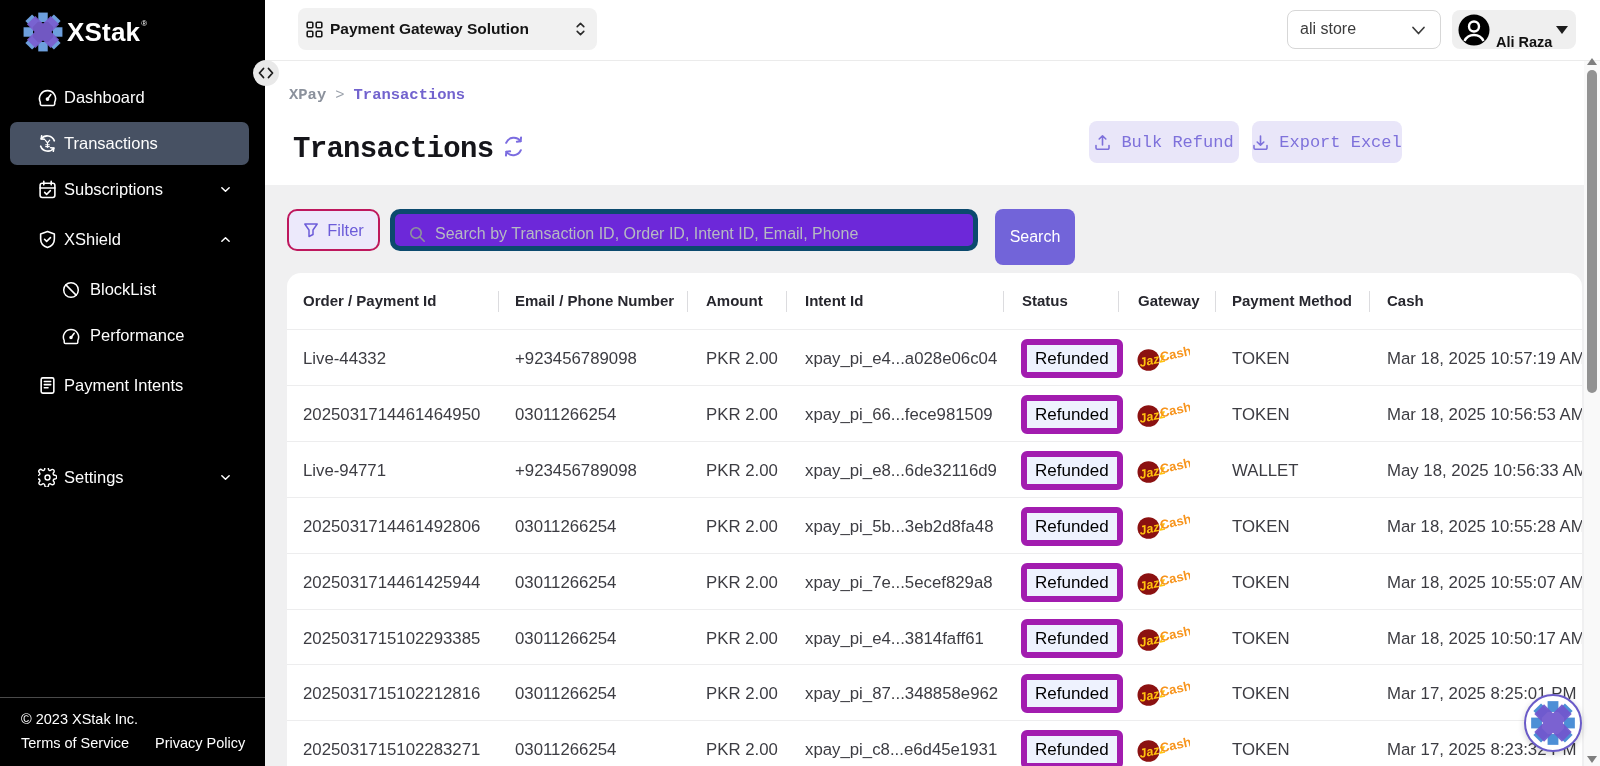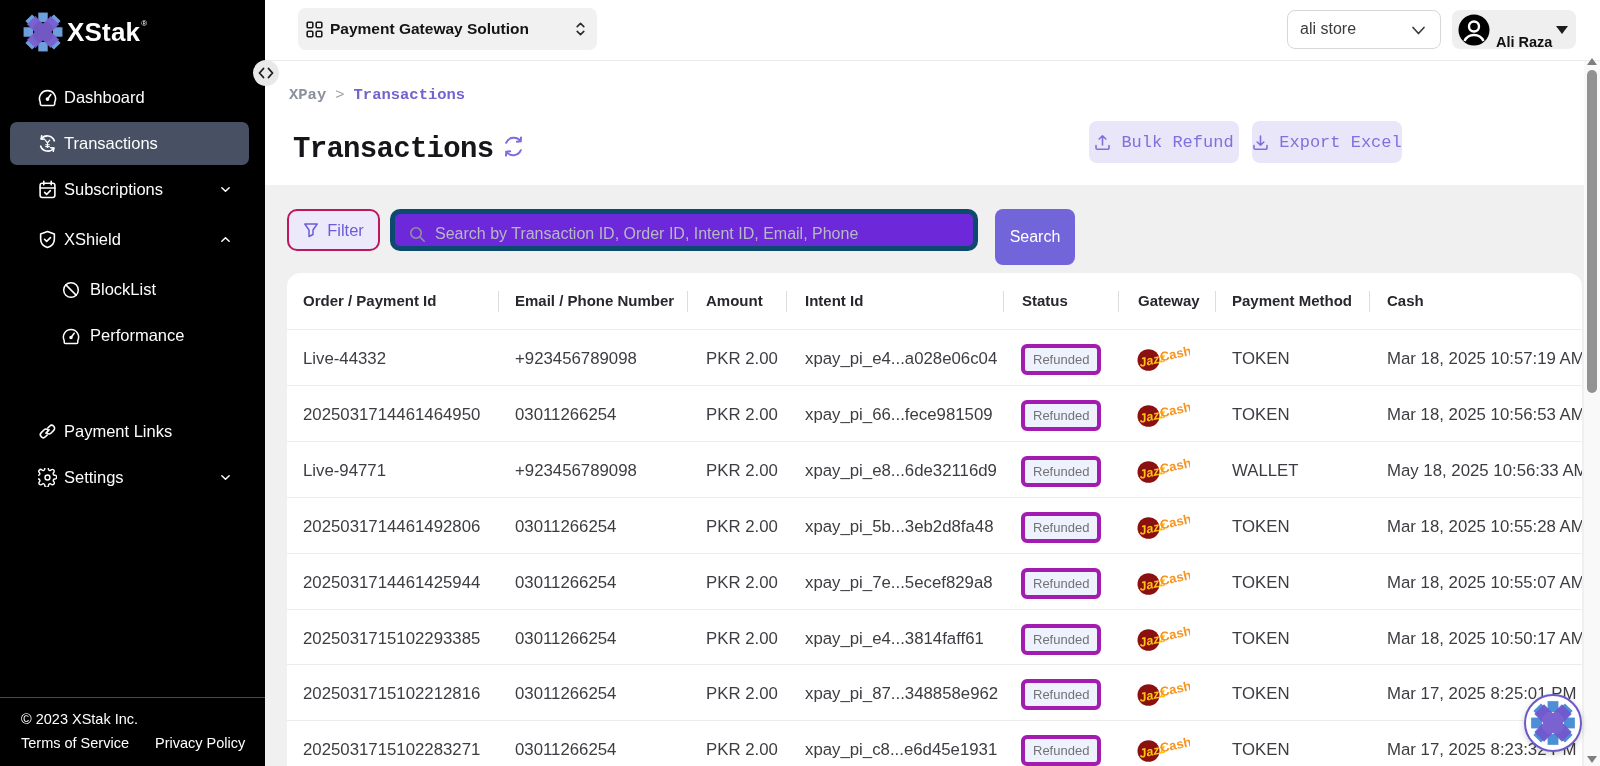--- a/index.html
+++ b/index.html
@@ -61,21 +61,21 @@
 
 
 #card { position:absolute; left:22px; top:211px; width:1295px; height:493px; background:#fff; border-radius:14px 14px 0 0; overflow:hidden; }
 .hrow { position:absolute; left:0; top:0; width:1295px; height:57px; }
 .hcell { position:absolute; top:19px; font-size:15px; font-weight:bold; color:#27272e; }
 .hsep { position:absolute; top:18px; width:1px; height:21px; background:#dcdcdf; }
 .trow { position:absolute; left:0; width:1295px; height:56px; border-top:1px solid #ededee; }
 .tc { position:absolute; top:calc(50% + 1px); transform:translateY(-50%); font-size:16.8px; color:#3c3c42; white-space:nowrap; }
 .c1 { left:16px; } .c2 { left:228px; } .c3 { left:419px; } .c4 { left:518px; }
 .c5 { left:734px; } .c6 { left:849px; } .c7 { left:945px; } .c8 { left:1100px; }
-.badge { border:4px solid #a21caf; background:#eef2fe; color:#737373; border-radius:6px; font-size:13px; padding:4px 8px; }
+.badge { border:6px solid #a21caf; background:#eef2fe; color:#000000; border-radius:6px; font-size:17px; padding:4px 8px; }
 
 
 #sb { position:absolute; left:1584px; top:61px; width:16px; height:705px; background:#f9f9f9; }
 #sb .up { position:absolute; left:3px; top:-3px; width:0; height:0; border-left:5px solid transparent; border-right:5px solid transparent; border-bottom:7px solid #7e7e7e; }
 #sb .thumb { position:absolute; left:3px; top:9px; width:10px; height:323px; background:#929292; border-radius:5px; }
 #sb .dn { position:absolute; left:3px; bottom:3px; width:0; height:0; border-left:5px solid transparent; border-right:5px solid transparent; border-top:7px solid #7e7e7e; }
 
 
 #widget { position:absolute; left:1524px; top:694px; width:58px; height:58px; border-radius:50%; background:#fff; border:2px solid #6a5bc8; box-shadow:0 2px 6px rgba(0,0,0,0.18); display:flex; align-items:center; justify-content:center; z-index:40; }
 </style>
@@ -150,25 +150,26 @@
     BlockList
   </div>
   <div class="nav-item sub" style="top:314px;">
     <svg class="ic" viewBox="0 0 18 18" fill="none" stroke="#fff" stroke-width="1.5" stroke-linecap="round" stroke-linejoin="round">
       <path d="M2.2 13.5 A7.6 7.6 0 1 1 15.8 13.5 L15.8 15.2 A1.3 1.3 0 0 1 14.5 16.5 L3.5 16.5 A1.3 1.3 0 0 1 2.2 15.2 Z"></path>
       <path d="M9 10.5 L12.2 6.2"></path>
         <circle cx="9" cy="10.5" r="1" fill="#fff"></circle>
     </svg>
     Performance
   </div>
-  <div class="nav-item" style="top:410px;">
-    <svg class="ic" viewBox="0 0 18 18" fill="none" stroke="#fff" stroke-width="1.5" stroke-linecap="round" stroke-linejoin="round">
-      <path d="M7.5 10.5 L10.5 7.5 M8.6 12.4 L7 14 A2.75 2.75 0 0 1 3.1 10.1 L5.6 7.6 A2.75 2.75 0 0 1 9.4 7.5 M9.4 5.6 L11 4 A2.75 2.75 0 0 1 14.9 7.9 L12.4 10.4 A2.75 2.75 0 0 1 8.6 10.5"></path>
-    </svg>
-    Payment Links
+  <div class="nav-item" style="top:364px;">
+    <svg class="ic" viewBox="0 0 18 18" fill="none" stroke="#fff" stroke-width="1.5" stroke-linecap="round" stroke-linejoin="round">
+      <rect x="3" y="1.8" width="12" height="14.4" rx="1.5"></rect>
+      <path d="M6 5.2 L12 5.2 M6 8.2 L12 8.2 M6 11.2 L9.5 11.2"></path>
+    </svg>
+    Payment Intents
   </div>
   <div class="nav-item" style="top:456px;">
     <svg class="ic" viewBox="0 0 20 20" fill="none" stroke="#fff" stroke-width="1.5" stroke-linecap="round" stroke-linejoin="round">
       <circle cx="10" cy="10" r="2.6"></circle>
       <path d="M16.2 12.5a1.6 1.6 0 0 0 .32 1.77l.06.06a1.94 1.94 0 1 1-2.75 2.75l-.06-.06a1.6 1.6 0 0 0-1.77-.32 1.6 1.6 0 0 0-.97 1.47v.17a1.94 1.94 0 1 1-3.88 0v-.09a1.6 1.6 0 0 0-1.05-1.47 1.6 1.6 0 0 0-1.77.32l-.06.06a1.94 1.94 0 1 1-2.75-2.75l.06-.06a1.6 1.6 0 0 0 .32-1.77 1.6 1.6 0 0 0-1.47-.97h-.17a1.94 1.94 0 1 1 0-3.88h.09a1.6 1.6 0 0 0 1.47-1.05 1.6 1.6 0 0 0-.32-1.77l-.06-.06a1.94 1.94 0 1 1 2.75-2.75l.06.06a1.6 1.6 0 0 0 1.77.32h.08a1.6 1.6 0 0 0 .97-1.47v-.17a1.94 1.94 0 1 1 3.88 0v.09a1.6 1.6 0 0 0 .97 1.47 1.6 1.6 0 0 0 1.77-.32l.06-.06a1.94 1.94 0 1 1 2.75 2.75l-.06.06a1.6 1.6 0 0 0-.32 1.77v.08a1.6 1.6 0 0 0 1.47.97h.17a1.94 1.94 0 1 1 0 3.88h-.09a1.6 1.6 0 0 0-1.47.97z"></path>
     </svg>
     Settings
     <svg class="chev" viewBox="0 0 12 12" fill="none" stroke="#fff" stroke-width="1.6" stroke-linecap="round" stroke-linejoin="round">
         <path d="M2 4 L6 8 L10 4"></path>
       </svg>

